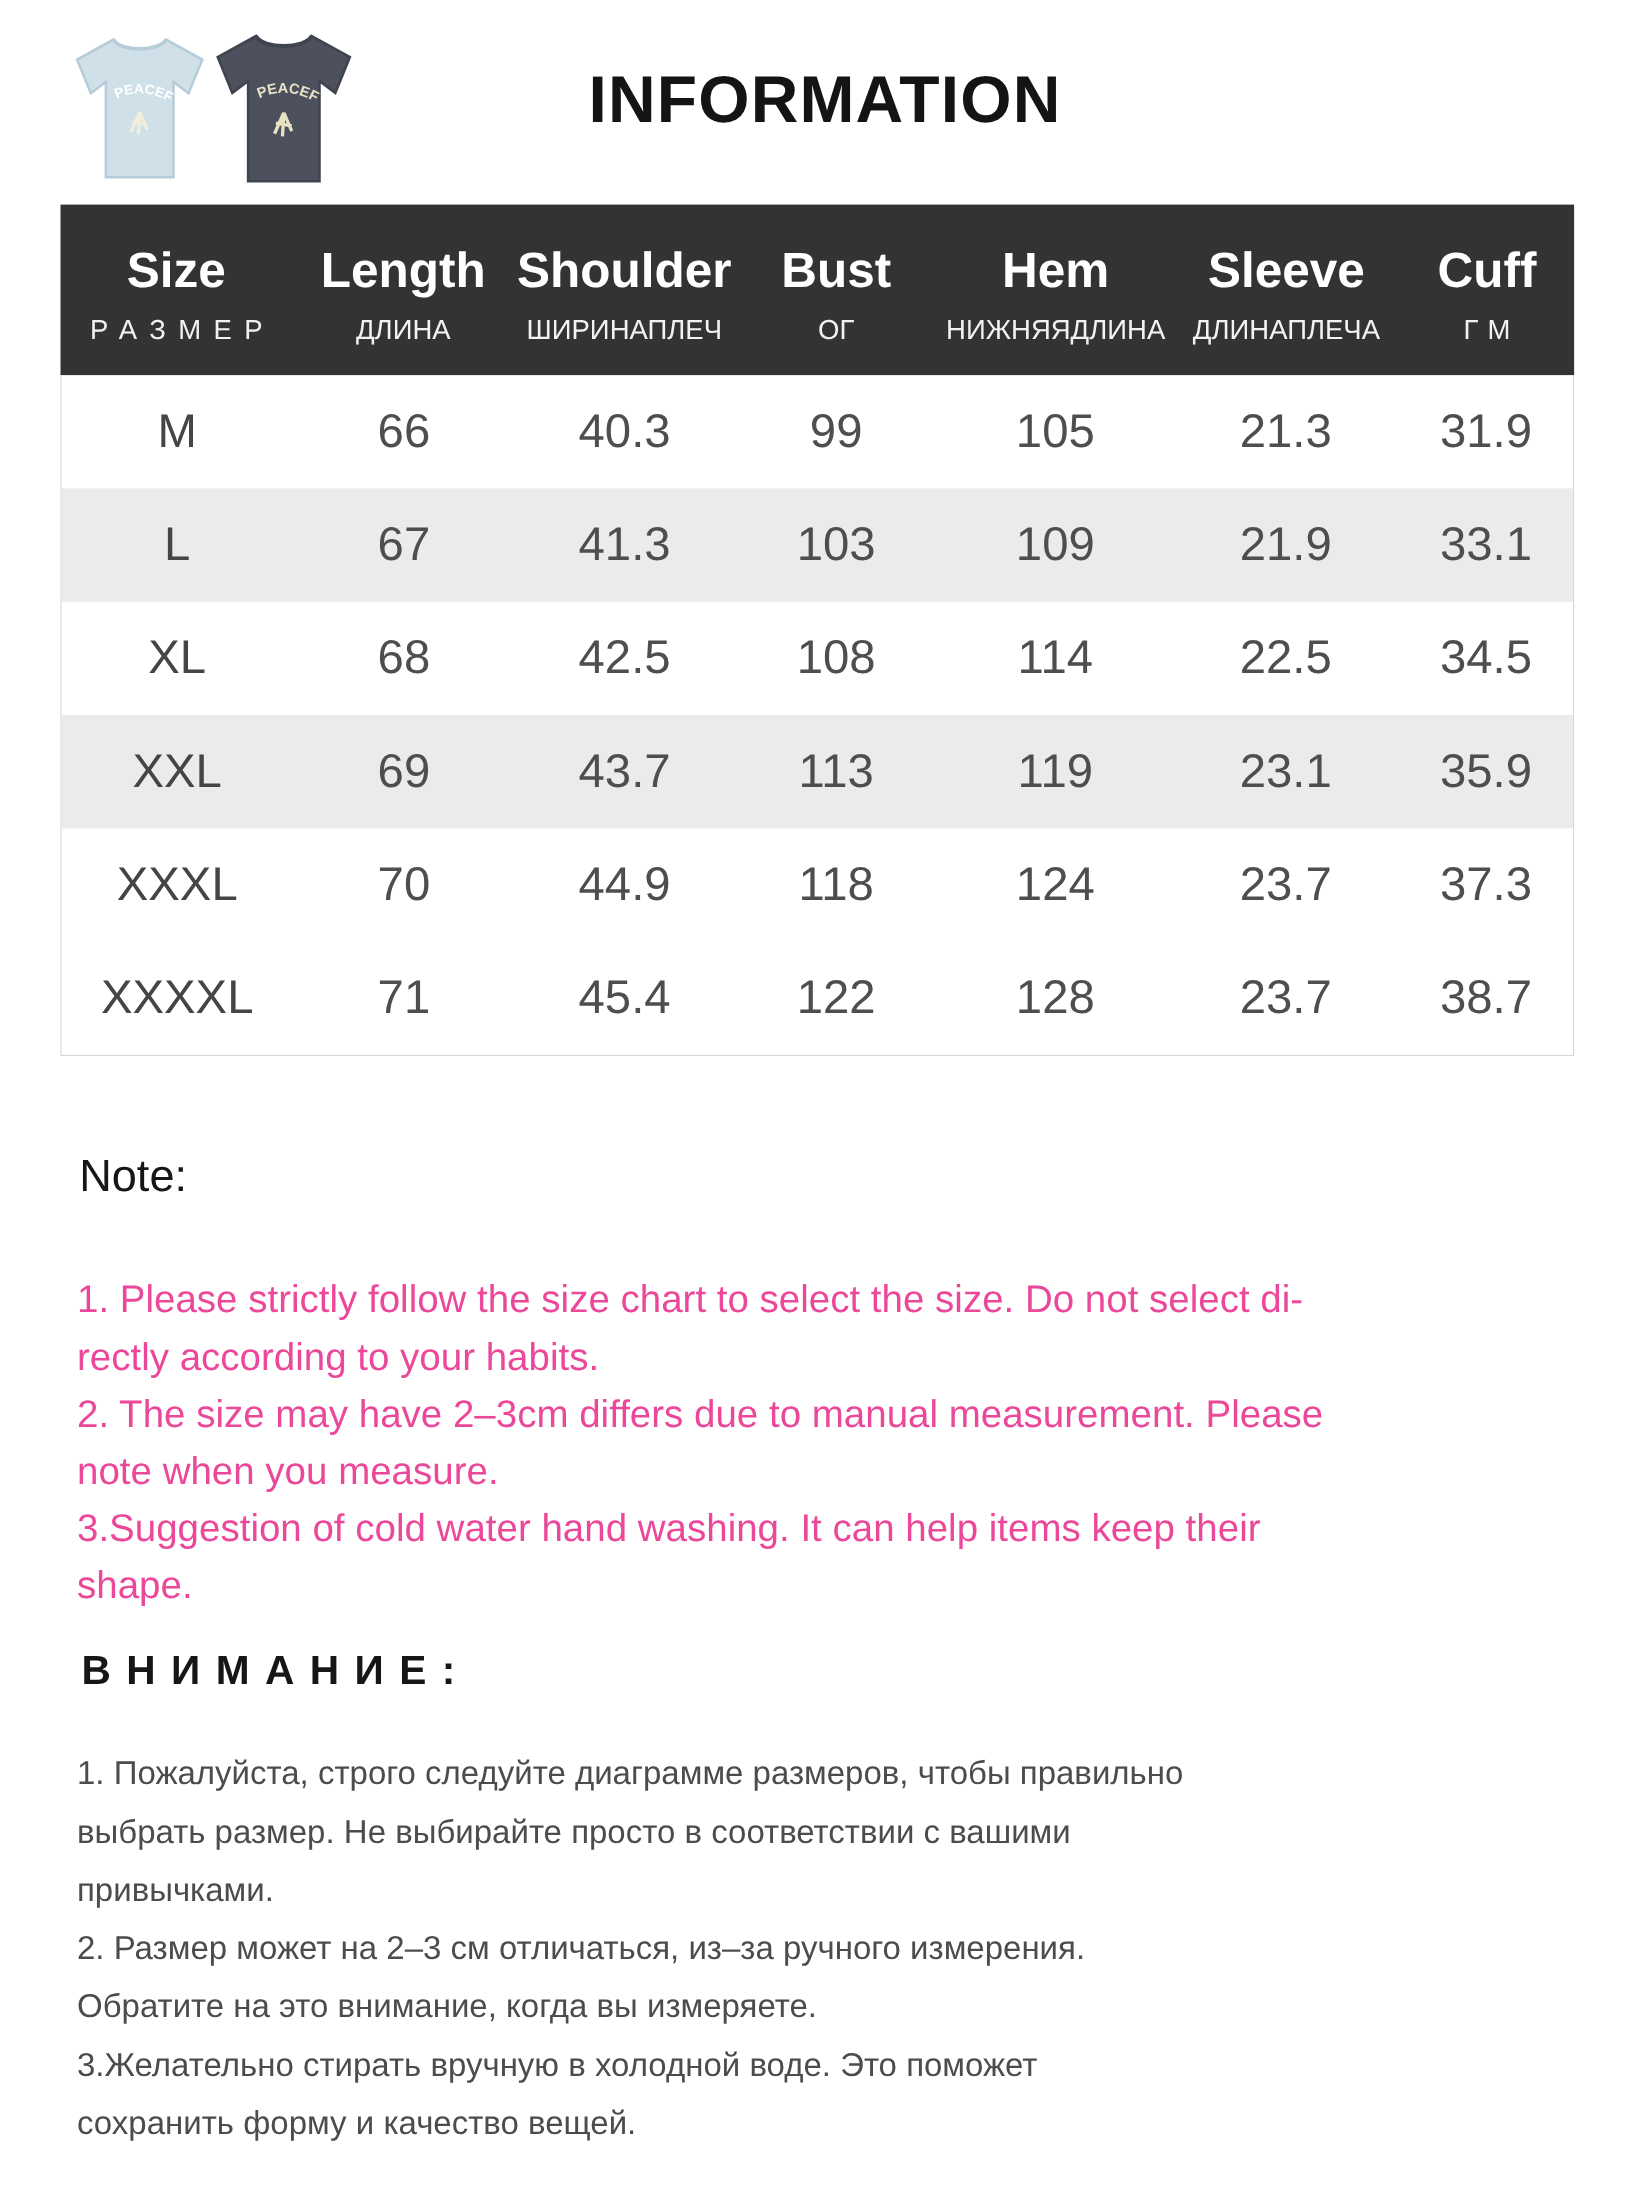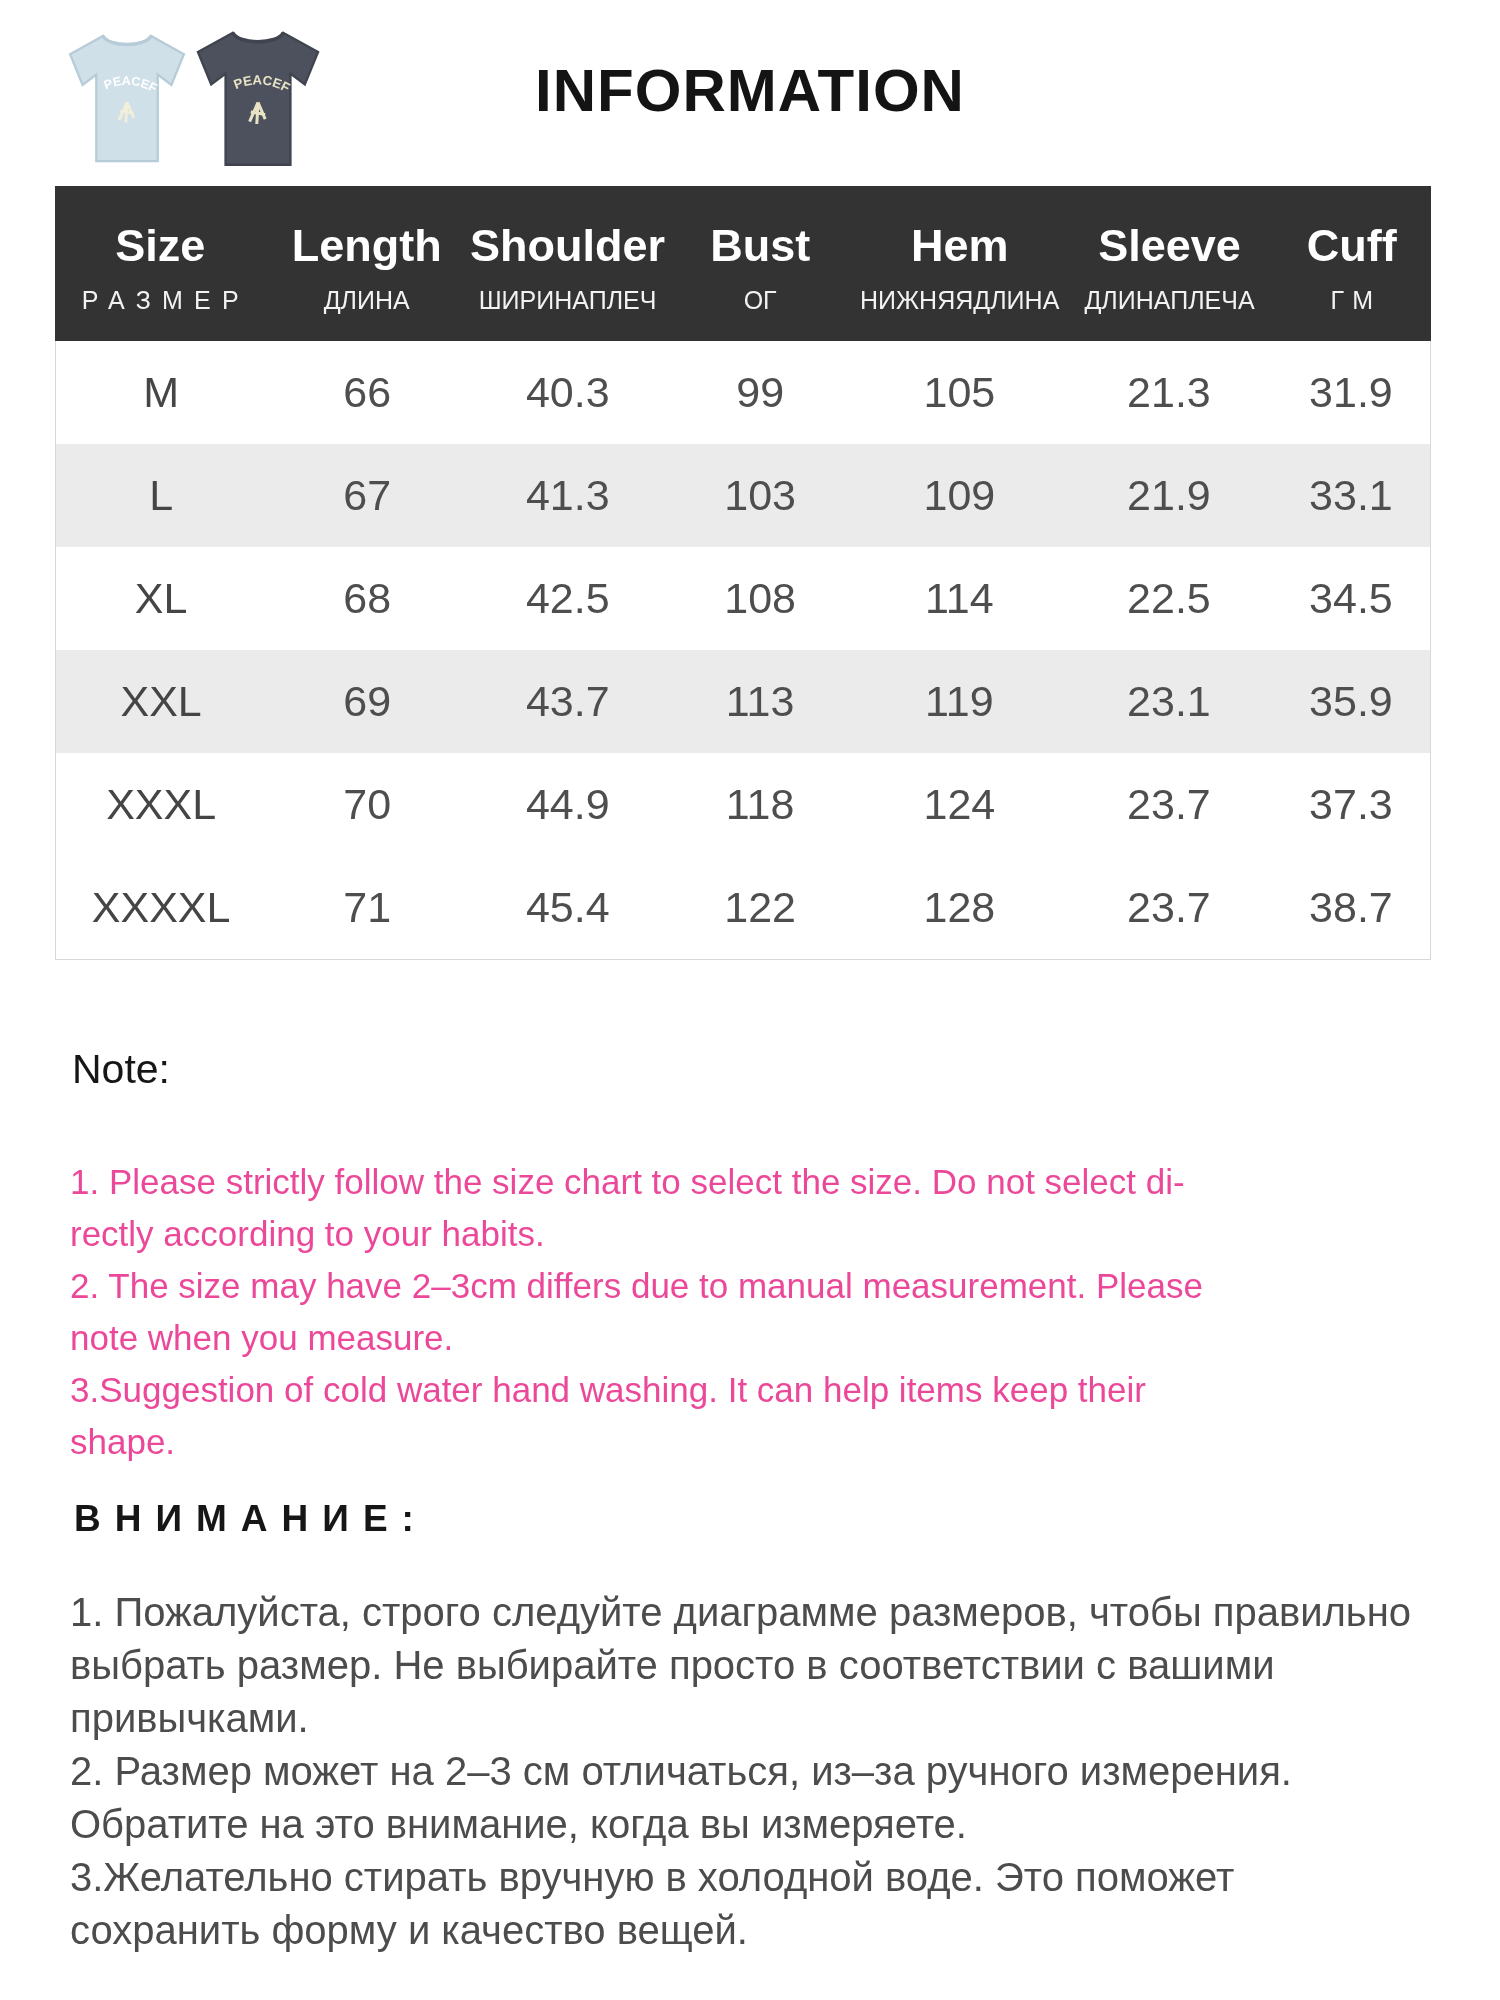--- a/index.html
+++ b/index.html
@@ -76,21 +76,21 @@
   }
 
   
   .attention-heading {
     position:absolute; left:74px; top:1498px;
     font-size:37px; color:#161616; font-weight:700;
     letter-spacing:14px;
   }
   .notes-ru {
     position:absolute; left:70px; top:1586px; width:1345px;
-    font-size:40px; line-height:53px; color:#4c4c4c;
+    font-size:30px; line-height:53px; color:#4c4c4c;
     white-space:pre-line;
   }
 </style>
 </head>
 <body>
 
 <div class="page">
 
   <div class="thumbs">
     <svg class="tee tee-light" viewBox="0 0 120 130">

